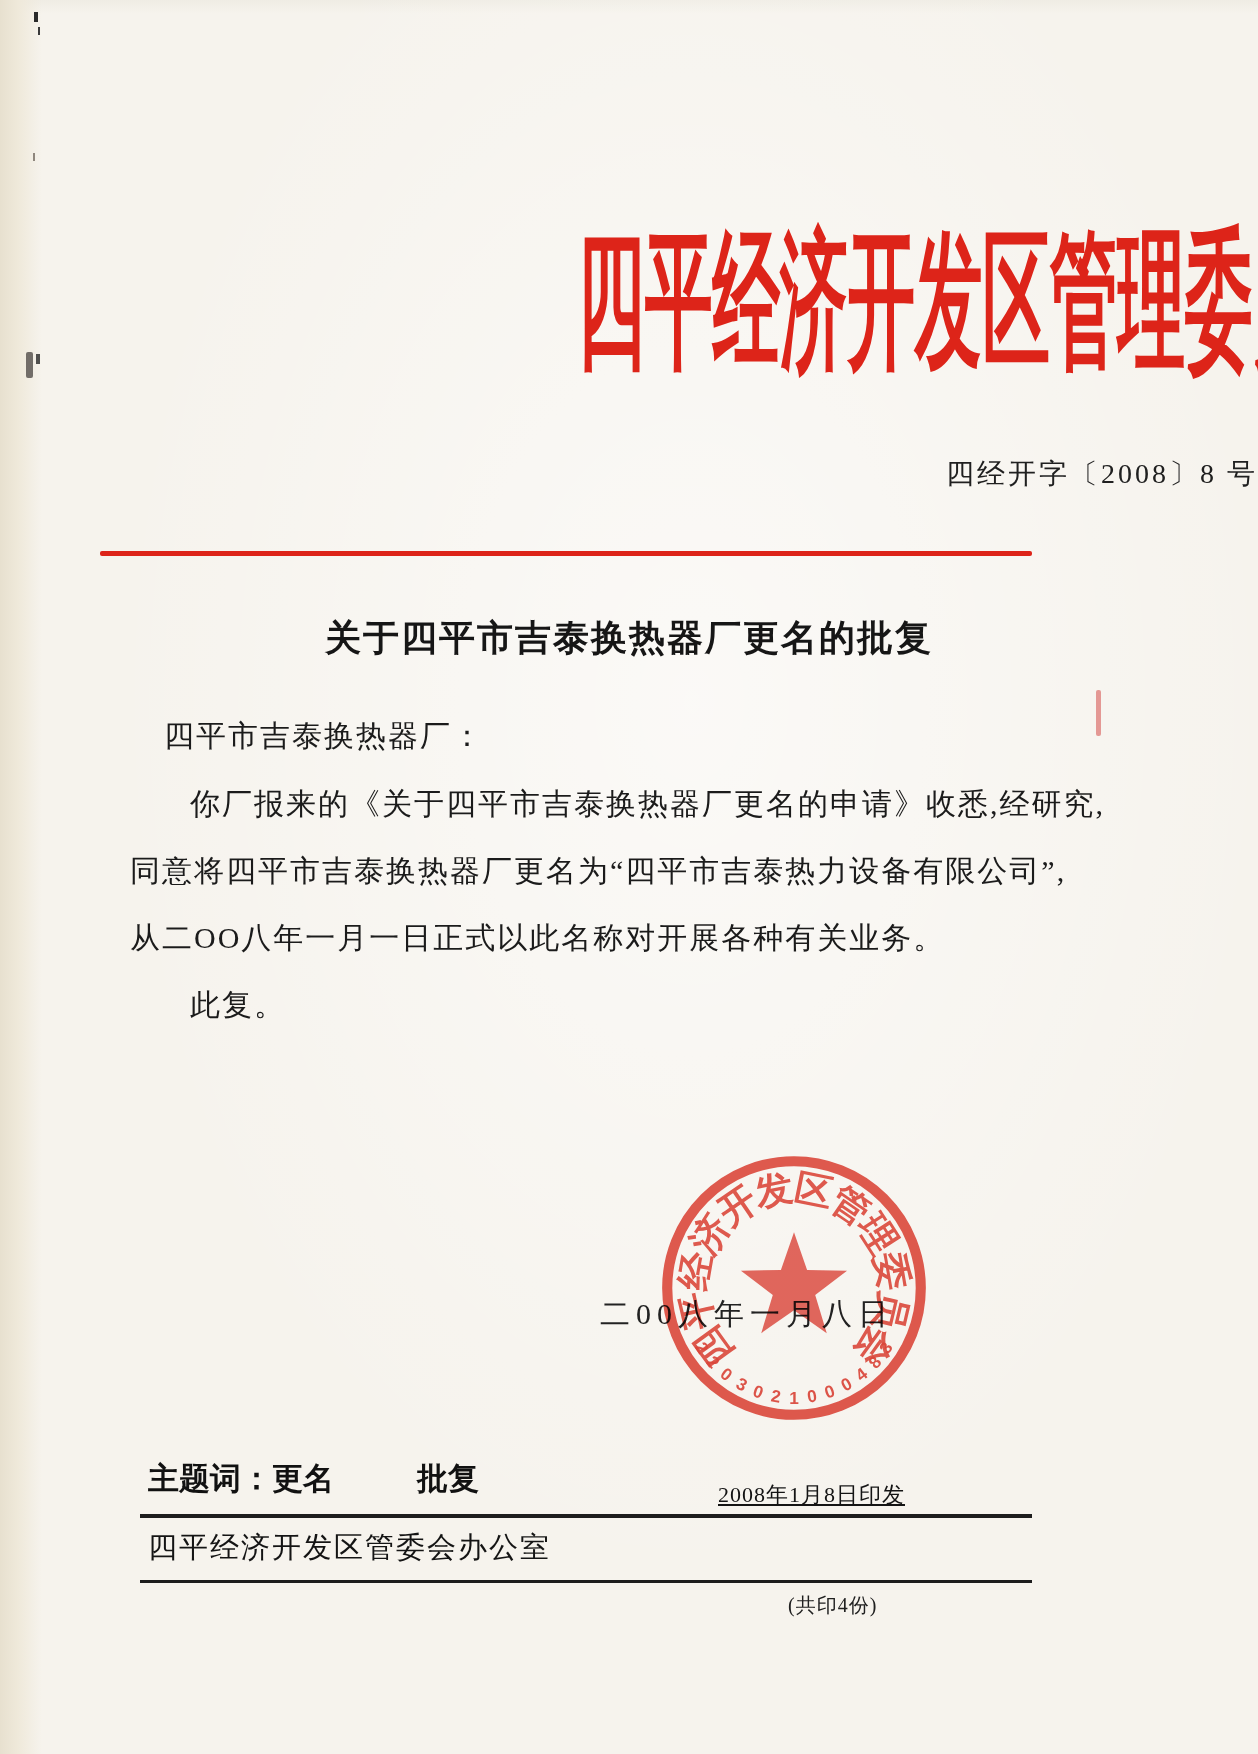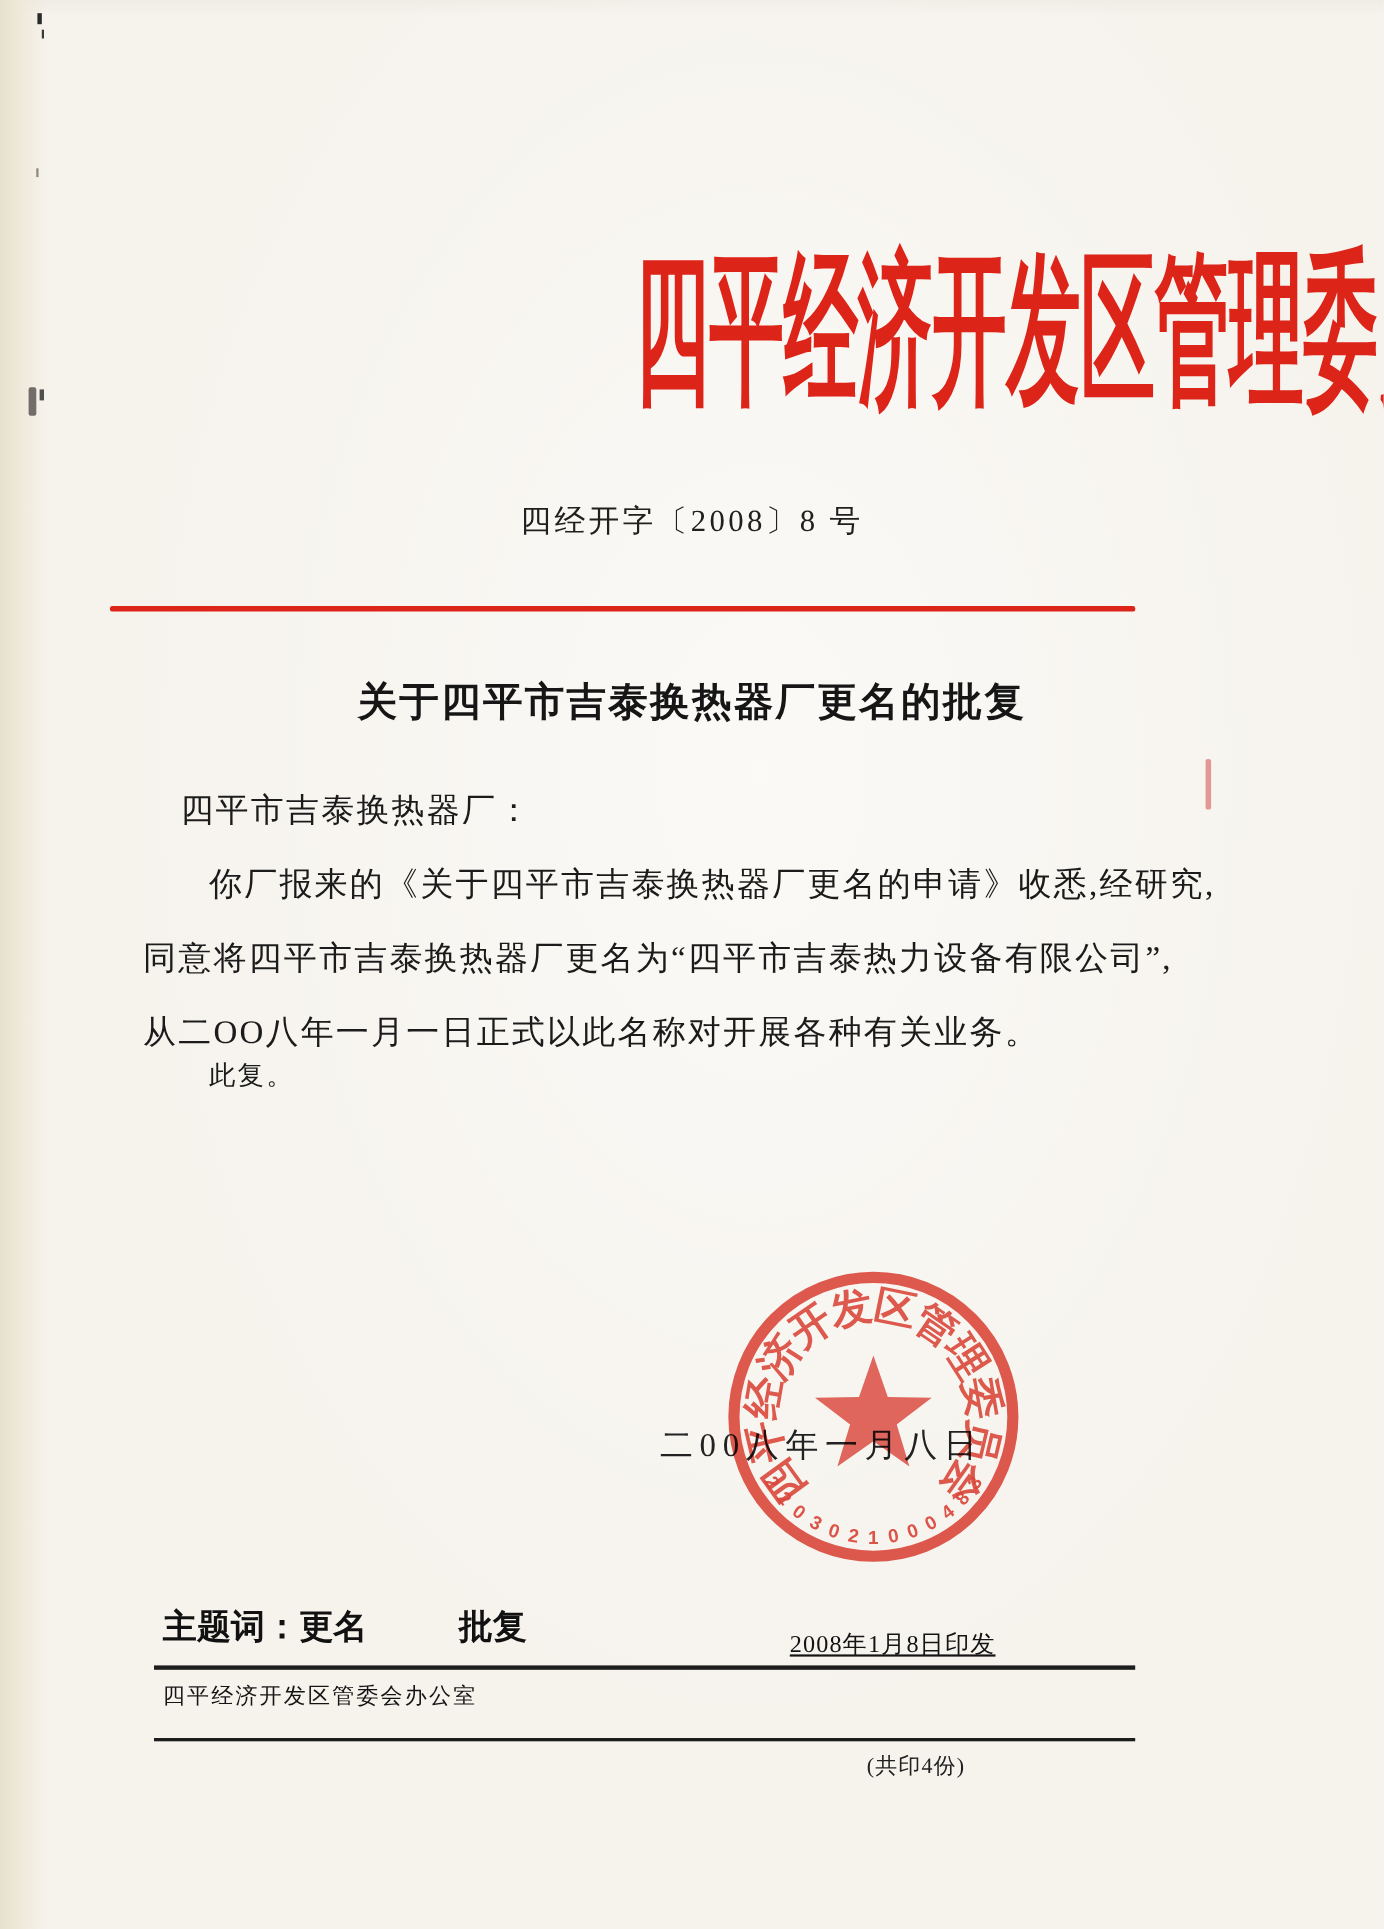--- a/index.html
+++ b/index.html
@@ -24,51 +24,51 @@
   .red-streak{position:absolute;left:1096px;top:690px;width:5px;height:46px;background:rgba(205,40,35,.45);border-radius:2px;}
 
   .red-head{position:absolute;top:226px;left:0;right:0;text-align:center;white-space:nowrap;}
   .red-head-text{
     display:inline-block;font-size:150px;line-height:1;font-weight:bold;
     color:var(--accent,#dd2419);
     transform:scaleX(0.45);transform-origin:center;
     font-family:"Liberation Serif","DejaVu Serif",serif;
     letter-spacing:0px;
   }
-  .doc-number{position:absolute;top:455px;left:0;right:0;text-align:center;
+  .doc-number{position:absolute;top:455px;left:0;right:0;text-align:right;
     font-size:28px;letter-spacing:3px;color:#202020;}
   .red-rule{position:absolute;top:551px;left:100px;width:932px;height:5px;
     background:var(--accent,#dd2419);border-radius:2px;}
   .doc-title{position:absolute;top:614px;left:0;right:0;text-align:center;
     font-family:"Liberation Sans","DejaVu Sans",sans-serif;
     font-weight:bold;font-size:36px;letter-spacing:2px;color:#161616;}
   .salutation{position:absolute;top:716px;left:130px;font-size:30px;letter-spacing:2px;margin-left:34px;}
   .body-line{position:absolute;left:130px;right:120px;font-size:30px;letter-spacing:2px;white-space:nowrap;}
   .indent{text-indent:60px;}
-  .closing{position:absolute;top:961px;left:190px;font-size:24px;letter-spacing:2px;}
+  .closing{position:absolute;top:985px;left:190px;font-size:30px;letter-spacing:2px;}
   .sig-date{position:absolute;top:1294px;left:600px;font-size:30px;letter-spacing:6px;color:#222;}
 
   #stamp-svg{position:absolute;left:652px;top:1146px;width:284px;height:284px;
     mix-blend-mode:multiply;opacity:.93;}
   .stamp-ring{fill:none;stroke:var(--stamp,#df3b2f);stroke-width:10;opacity:.9;}
   .stamp-star{fill:var(--stamp,#df3b2f);opacity:.82;}
   .stamp-char{font-family:"Liberation Serif","DejaVu Serif",serif;font-weight:bold;
     font-size:37px;fill:var(--stamp,#df3b2f);opacity:.9;text-anchor:middle;}
   .stamp-digit{font-family:"Liberation Sans","DejaVu Sans",sans-serif;font-weight:bold;
     font-size:17px;fill:var(--stamp,#df3b2f);opacity:.92;text-anchor:middle;}
 
   .subject-row{position:absolute;top:1458px;left:148px;
     font-family:"Liberation Sans","DejaVu Sans",sans-serif;
     font-weight:bold;font-size:31px;color:#111;}
   .subject-term{}
   .subject-term.t2{margin-left:83px;margin-top:15px;}
   .rule{position:absolute;left:140px;width:892px;background:#1d1d1d;}
   .rule1{top:1514px;height:4px;}
   .rule2{top:1580px;height:3px;}
-  .footer-office{position:absolute;top:1528px;left:148px;font-size:20px;letter-spacing:2px;color:#141414;}
+  .footer-office{position:absolute;top:1528px;left:148px;font-size:29px;letter-spacing:2px;color:#141414;}
   .footer-date{position:absolute;top:1480px;left:718px;font-size:22px;letter-spacing:1px;color:#141414;text-decoration:underline;}
   .footer-copies{position:absolute;top:1592px;left:788px;font-size:20px;letter-spacing:1px;color:#202020;}
 </style>
 </head>
 <body>
 
 <div id="paper">
   <div class="specks"></div>
   <div class="dark-dash"></div>
   <div class="red-streak"></div>

